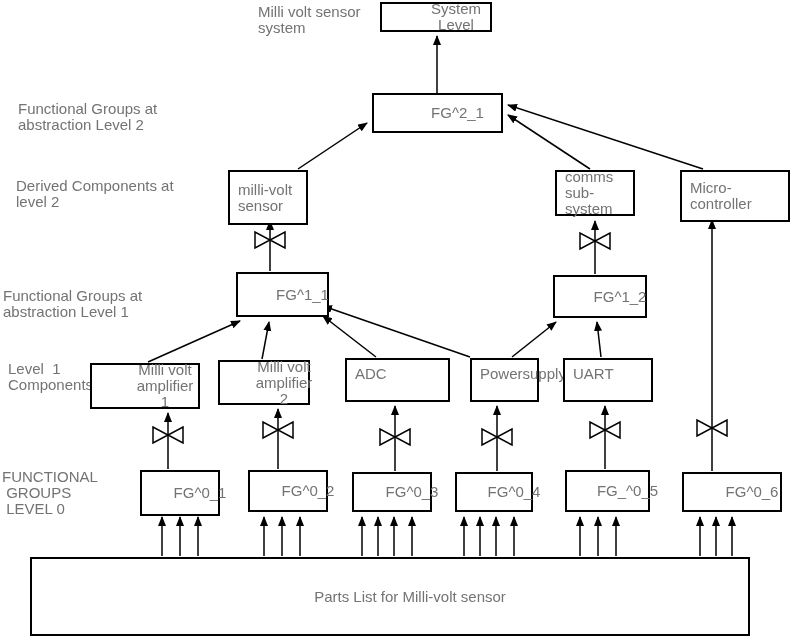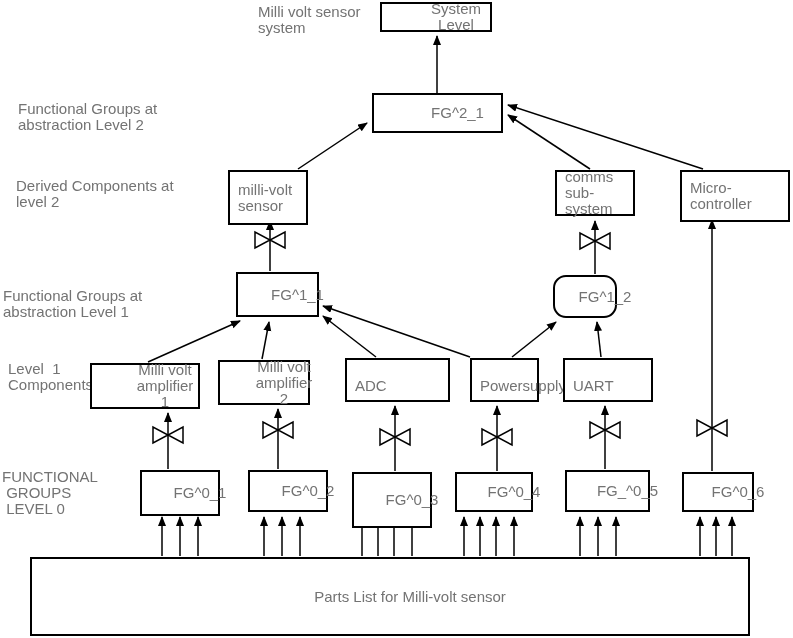--- a/index.html
+++ b/index.html
@@ -38,21 +38,21 @@
   .box.left {
     justify-content: flex-start;
     text-align: left;
     padding-left: 8px;
     padding-right: 4px;
   }
   .box.tl {
     align-items: flex-start;
     justify-content: flex-start;
     text-align: left;
-    padding: 18px 8px;
+    padding: 6px 8px;
   }
   .label {
     position: absolute;
     white-space: pre;
     line-height: 16px;
   }
 </style>
 </head>
 <body>
 
@@ -143,33 +143,33 @@
   <div class="box" style="left:380px; top:2px;   width:112px; height:30px;">System Level</div>
   <div class="box" style="left:372px; top:93px;  width:131px; height:40px;">FG^2_1</div>
 
   <div class="box left" style="left:228px; top:170px; width:80px;  height:55px;">milli-volt
 sensor</div>
   <div class="box left" style="left:555px; top:170px; width:80px;  height:46px;">comms
 sub-system</div>
   <div class="box left" style="left:680px; top:170px; width:110px; height:52px;">Micro-
 controller</div>
 
-  <div class="box" style="left:236px; top:272px; width:83px; height:45px;">FG^1_1</div>
-  <div class="box" style="left:553px; top:275px; width:64px; height:43px;border-radius:13px;">FG^1_2</div>
+  <div class="box" style="left:236px; top:272px; width:93px; height:45px;">FG^1_1</div>
+  <div class="box" style="left:553px; top:275px; width:94px; height:43px;">FG^1_2</div>
 
   <div class="box" style="left:90px;  top:363px; width:110px; height:46px;">Milli volt
 amplifier 1</div>
   <div class="box" style="left:218px; top:360px; width:92px;  height:45px;">Milli volt
 amplifier 2</div>
   <div class="box tl" style="left:345px; top:358px; width:105px; height:44px;">ADC</div>
   <div class="box tl" style="left:458px; top:358px; width:69px;  height:44px;margin-left:12px;">Powersupply</div>
   <div class="box tl" style="left:563px; top:358px; width:90px;  height:44px;">UART</div>
 
   <div class="box" style="left:140px; top:470px; width:80px; height:46px;">FG^0_1</div>
   <div class="box" style="left:248px; top:470px; width:80px; height:42px;">FG^0_2</div>
-  <div class="box" style="left:352px; top:472px; width:80px; height:56px;">FG^0_3</div>
+  <div class="box" style="left:352px; top:472px; width:80px; height:40px;">FG^0_3</div>
   <div class="box" style="left:455px; top:472px; width:78px; height:40px;">FG^0_4</div>
   <div class="box" style="left:565px; top:470px; width:85px; height:42px;">FG_^0_5</div>
-  <div class="box" style="left:682px; top:472px; width:72px; height:40px;">FG^0_6</div>
+  <div class="box" style="left:682px; top:472px; width:100px; height:40px;">FG^0_6</div>
 
   <div class="box" style="left:30px; top:557px; width:720px; height:79px;">Parts List for Milli-volt sensor</div>
 
 </div>
 
 </body></html>

